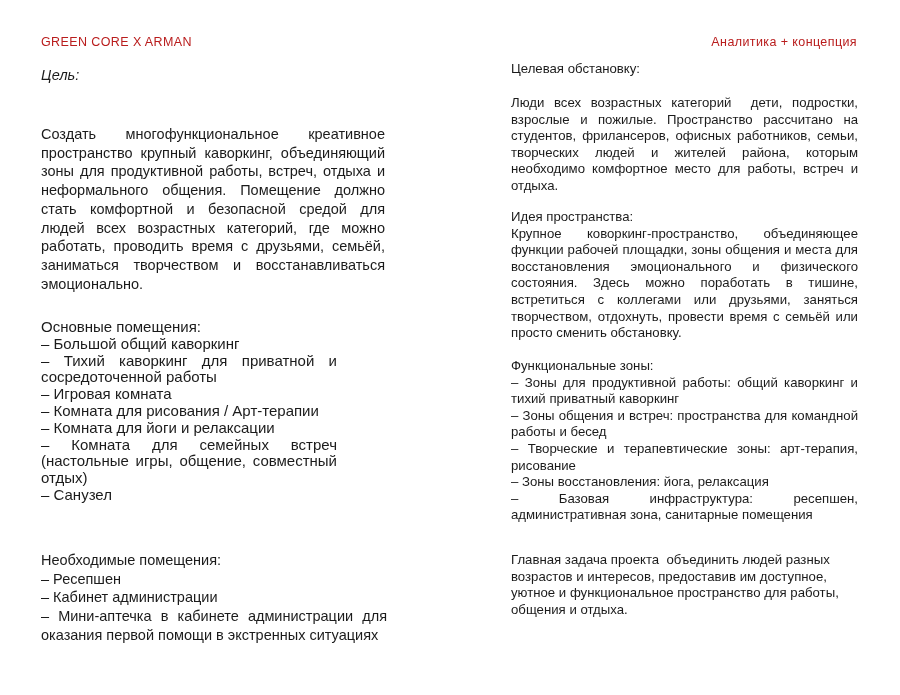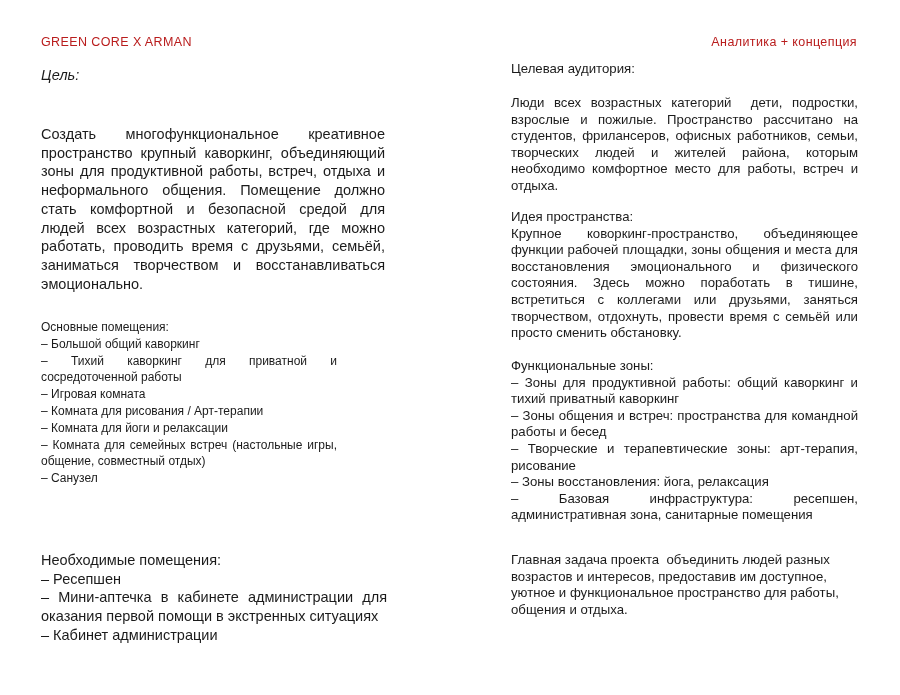--- a/index.html
+++ b/index.html
@@ -13,21 +13,21 @@
     overflow: hidden;
   }
   .abs { position: absolute; }
   .muted {
     color: #b91c1c;
     font-size: 12.5px;
     line-height: 14px;
     letter-spacing: 0.4px;
   }
   .lg { font-size: 14.5px; line-height: 18.7px; }  
-  .md { font-size: 12px; line-height: 16.8px; }  
+  .md { font-size: 15px; line-height: 16.8px; }  
   .sm { font-size: 13.2px; line-height: 16.6px; }  
   .justify { text-align: justify; text-justify: inter-word; }
 
   #brand          { left: 41px;  top: 35px; }
   #hdr-right      { right: 43px; top: 35px; }
 
   #goal-title     { left: 41px;  top: 66px; font-style: italic; }
   #goal-text      { left: 41px;  top: 92px; width: 344px; margin-top: 33px; }
 
   #main-rooms     { left: 41px;  top: 319px; width: 296px; }
@@ -59,25 +59,25 @@
     <div class="justify">– Игровая комната</div>
     <div class="justify">– Комната для рисования / Арт-терапии</div>
     <div class="justify">– Комната для йоги и релаксации</div>
     <div class="justify">– Комната для семейных встреч (настольные игры, общение, совместный отдых)</div>
     <div class="justify">– Санузел</div>
   </div>
 
   <div id="required-rooms" class="abs lg">
     <div>Необходимые помещения:</div>
     <div class="justify">– Ресепшен</div>
+    <div class="justify">– Кабинет администрации</div>
     <div class="justify">– Мини-аптечка в кабинете администрации для оказания первой помощи в экстренных ситуациях</div>
-    <div class="justify">– Кабинет администрации</div>
   </div>
 
-  <div id="audience-title" class="abs sm">Целевая аудитория:</div>
+  <div id="audience-title" class="abs sm">Целевая обстановку:</div>
 
   <div id="audience-text" class="abs sm justify">Люди всех возрастных категорий &nbsp;дети, подростки, взрослые и пожилые. Пространство рассчитано на студентов, фрилансеров, офисных работников, семьи, творческих людей и жителей района, которым необходимо комфортное место для работы, встреч и отдыха.</div>
 
   <div id="idea" class="abs sm">
     <div>Идея пространства:</div>
     <div class="justify">Крупное коворкинг-пространство, объединяющее функции рабочей площадки, зоны общения и места для восстановления эмоционального и физического состояния. Здесь можно поработать в тишине, встретиться с коллегами или друзьями, заняться творчеством, отдохнуть, провести время с семьёй или просто сменить обстановку.</div>
   </div>
 
   <div id="zones" class="abs sm">
     <div>Функциональные зоны:</div>

